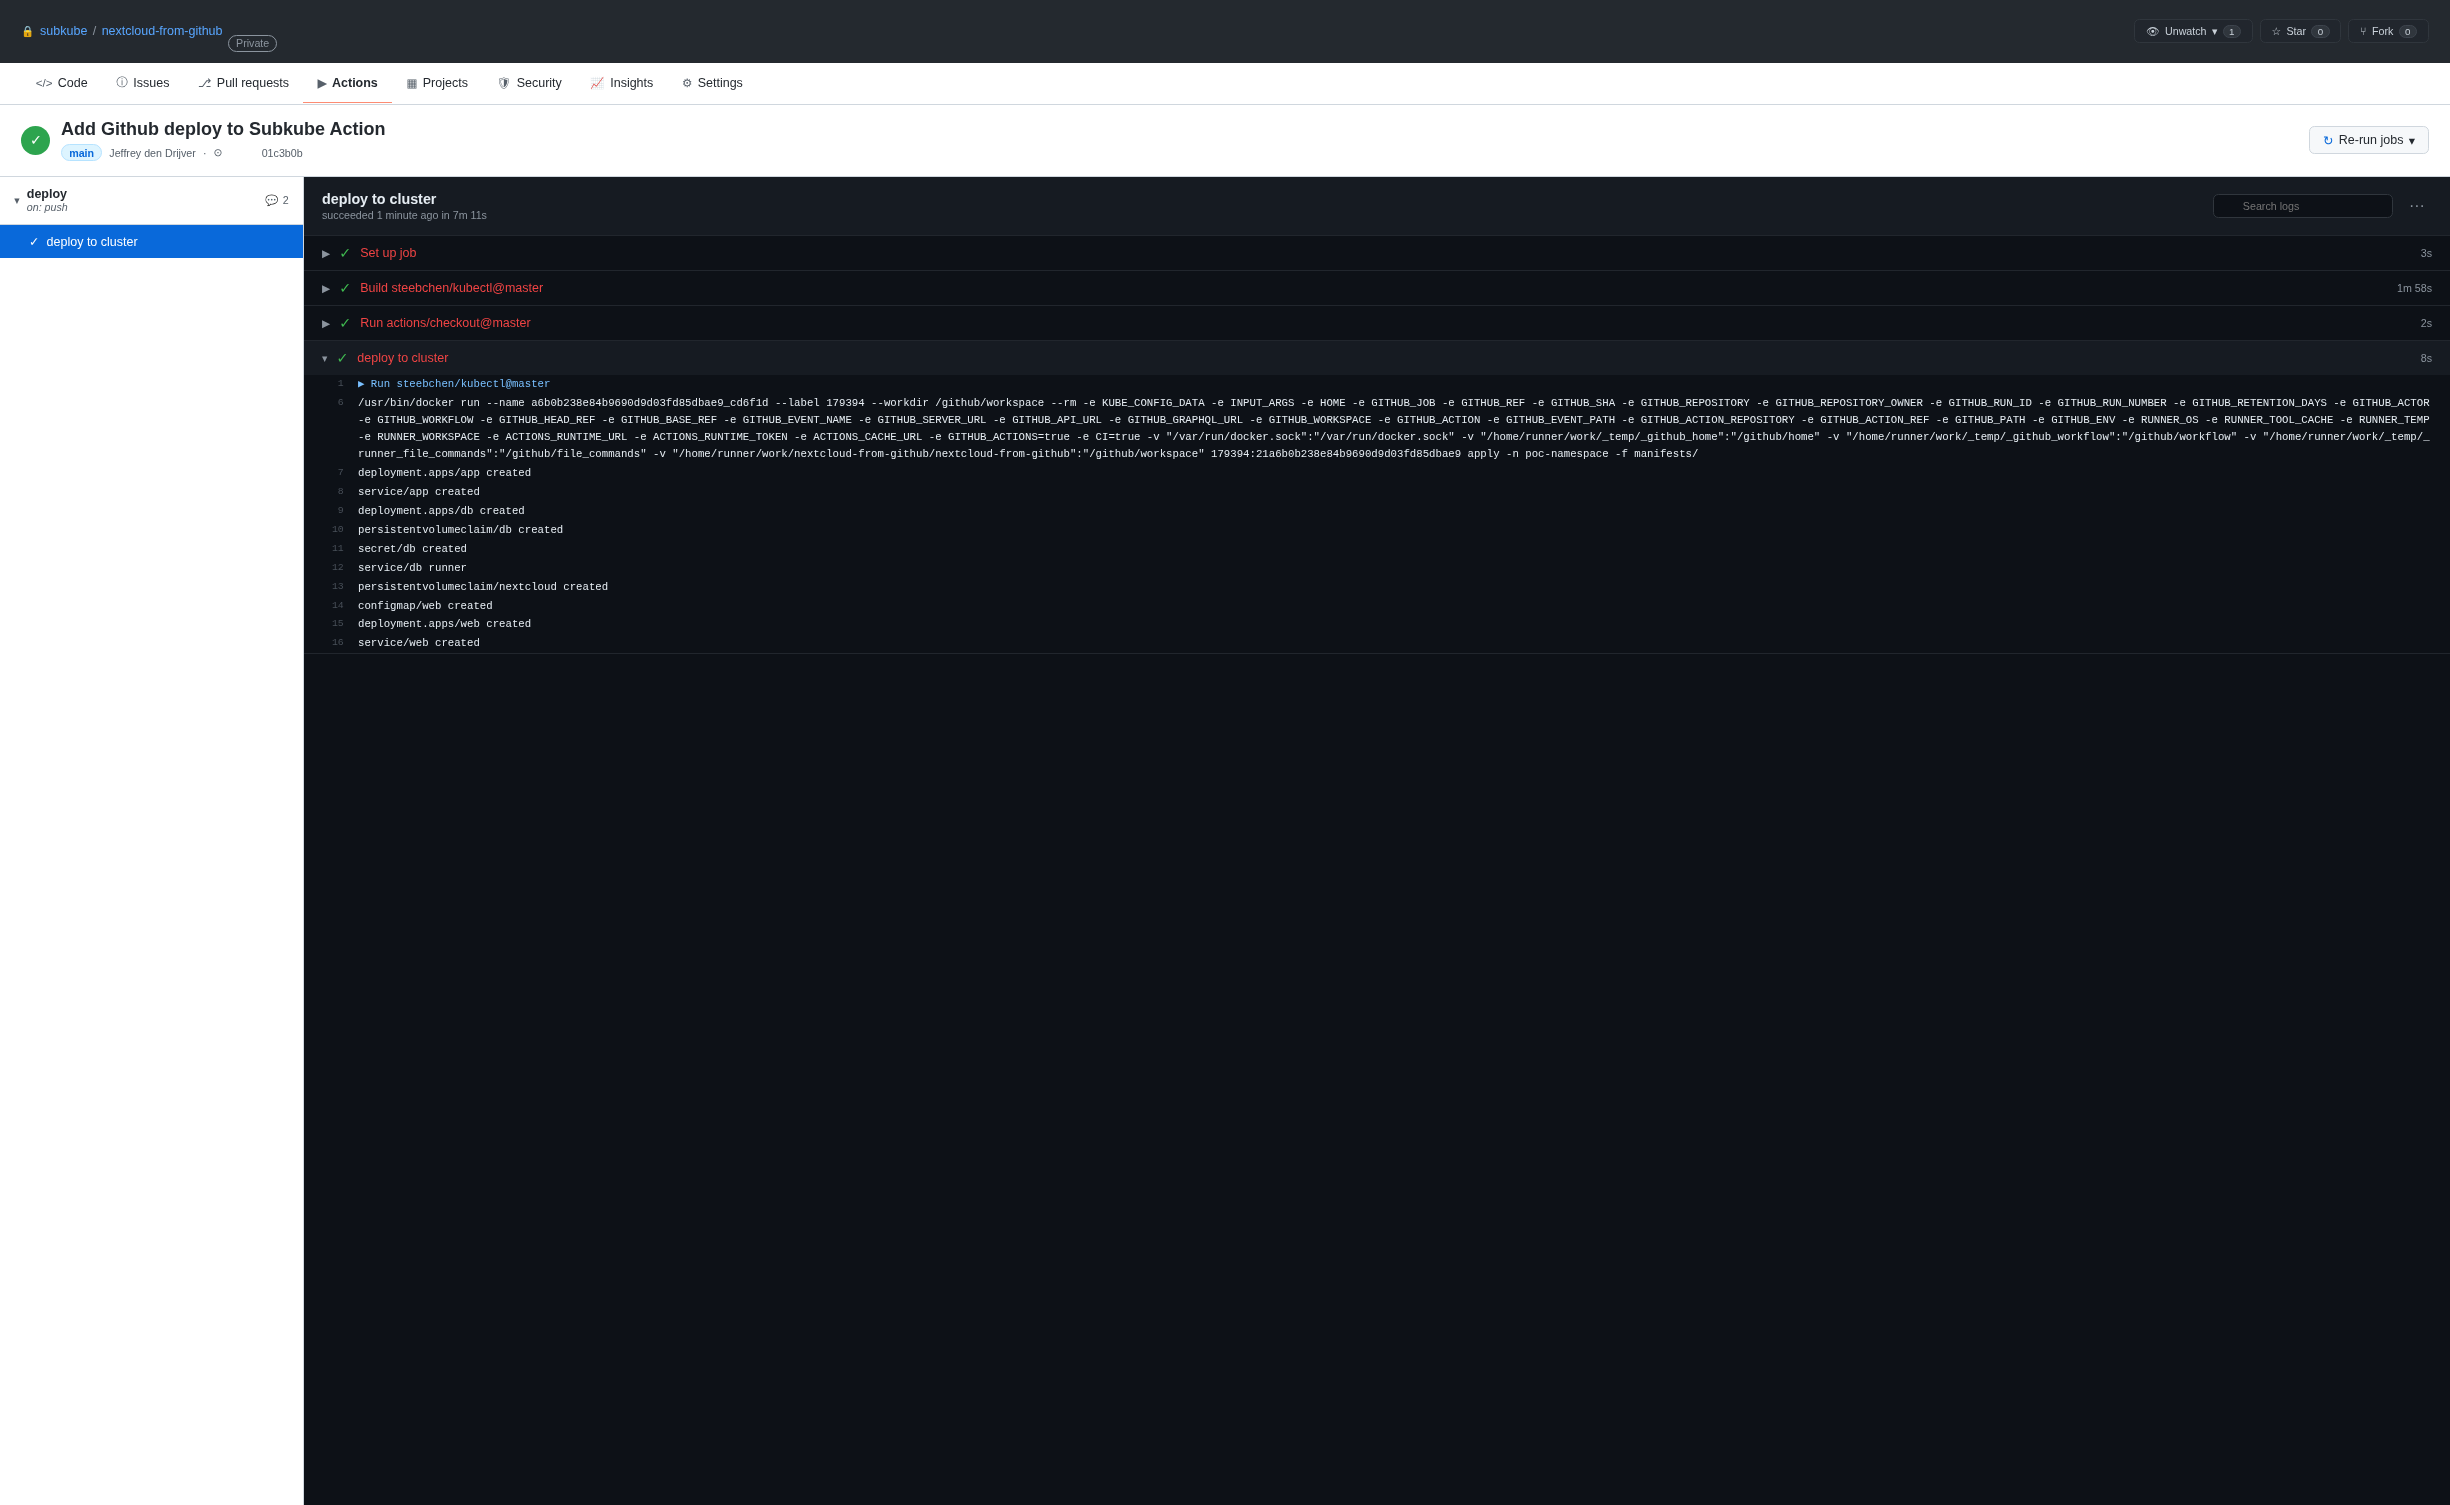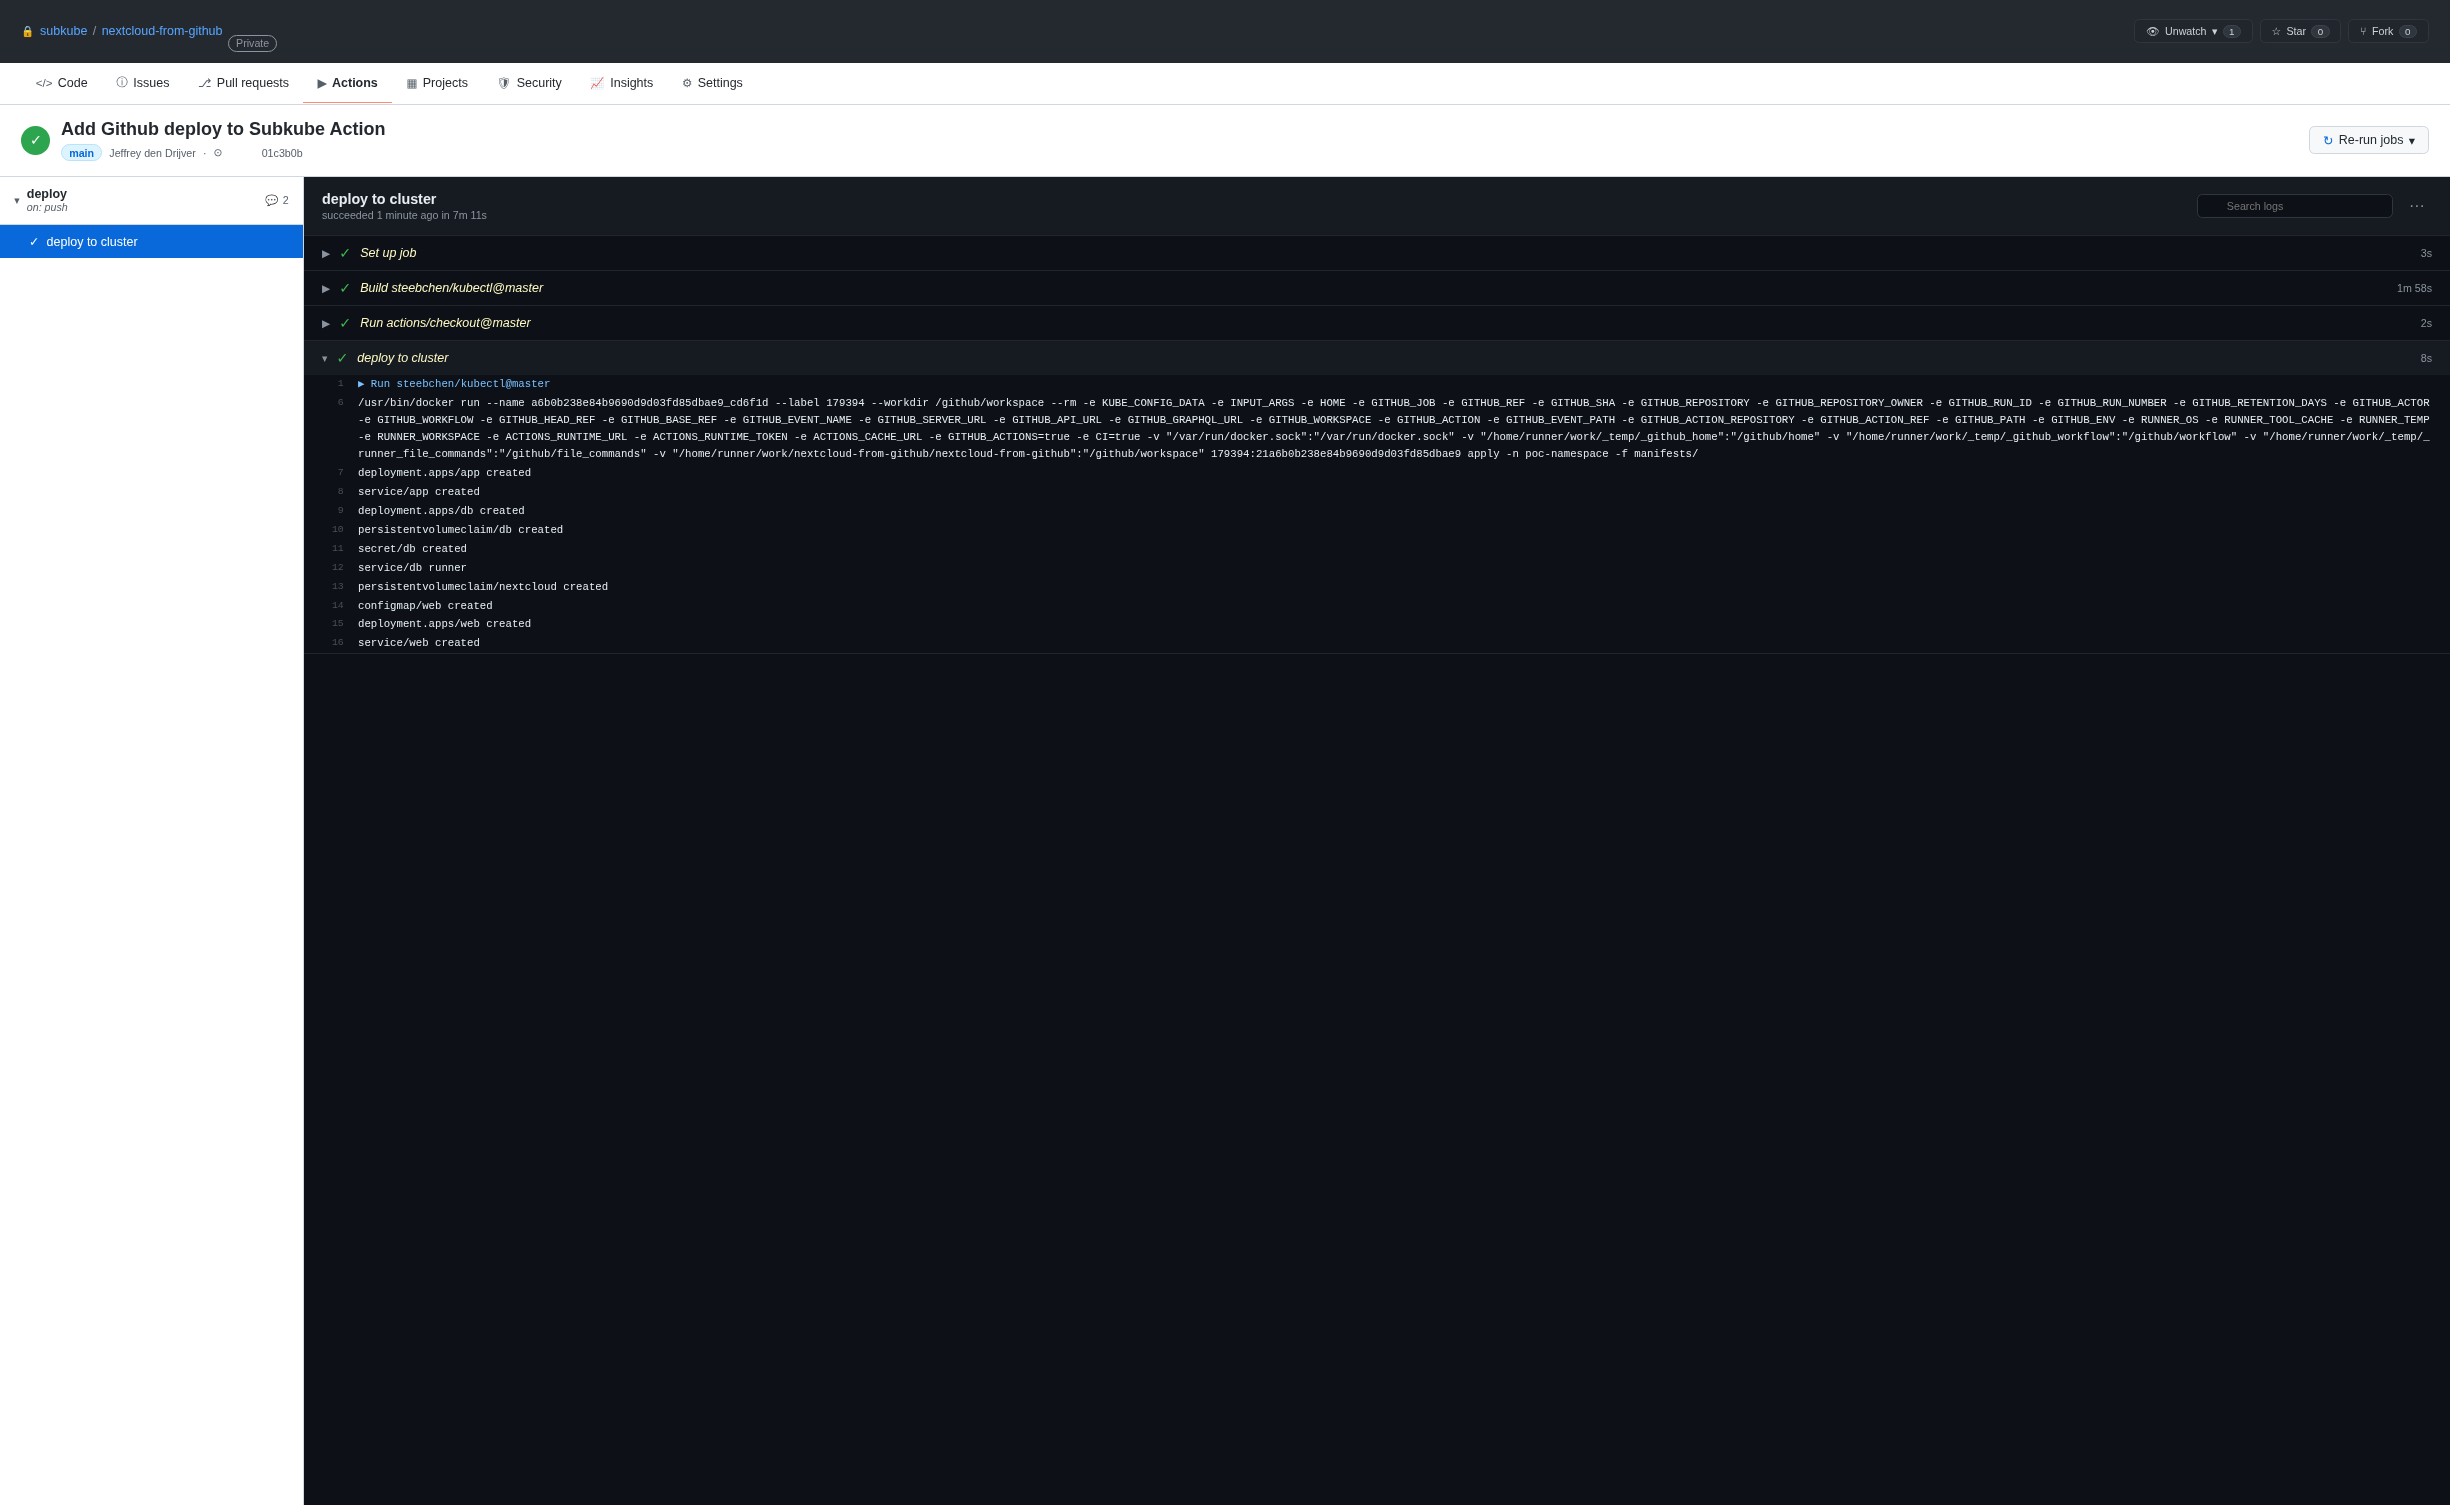--- a/index.html
+++ b/index.html
@@ -177,21 +177,21 @@
     .log-header-left h2 { font-size: 14.3px; font-weight: 600; color: #e6edf3; }
     .log-header-left .log-subtitle { font-size: 10.7px; color: #8b949e; margin-top: 1.8px; }
     .log-header-right { display: flex; align-items: center; gap: 9px; }
     .search-logs-input {
       background: #0d1117;
       border: 0.9px solid #30363d;
       border-radius: 5.4px;
       padding: 5.4px 10.7px 5.4px 29px;
       color: #8b949e;
       font-size: 10.7px;
-      width: 196px;
+      width: 180px;
       position: relative;
     }
     .search-wrapper { position: relative; }
     .search-wrapper .search-ico {
       position: absolute;
       left: 9px;
       top: 50%;
       transform: translateY(-50%);
       color: #8b949e;
       font-size: 10.7px;
@@ -212,21 +212,21 @@
     }
     .log-step-header {
       display: flex;
       align-items: center;
       padding: 9px 18px;
       cursor: pointer;
       gap: 9px;
     }
     .step-chevron { color: #8b949e; font-size: 10.7px; }
     .step-check { color: #3fb950; font-size: 14.3px; }
-    .step-name { flex: 1; font-size: 12.5px; color: #fef9c3; font-style: italic; }
+    .step-name { flex: 1; font-size: 12.5px; color: #ef4444; }
     .step-duration { color: #8b949e; font-size: 10.7px; margin-left: auto; }
 
     
     .log-content {
       background: #0d1117;
       font-family: 'SFMono-Regular', Consolas, 'Liberation Mono', Menlo, monospace;
       font-size: 10.7px;
       line-height: 1.6;
     }
     .log-line {

